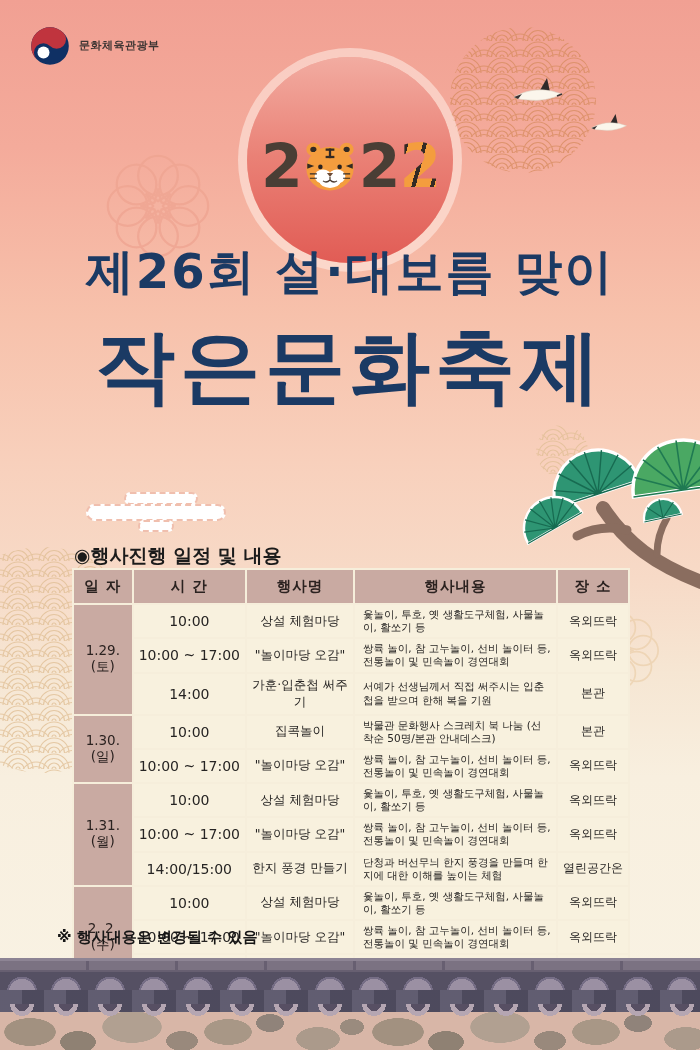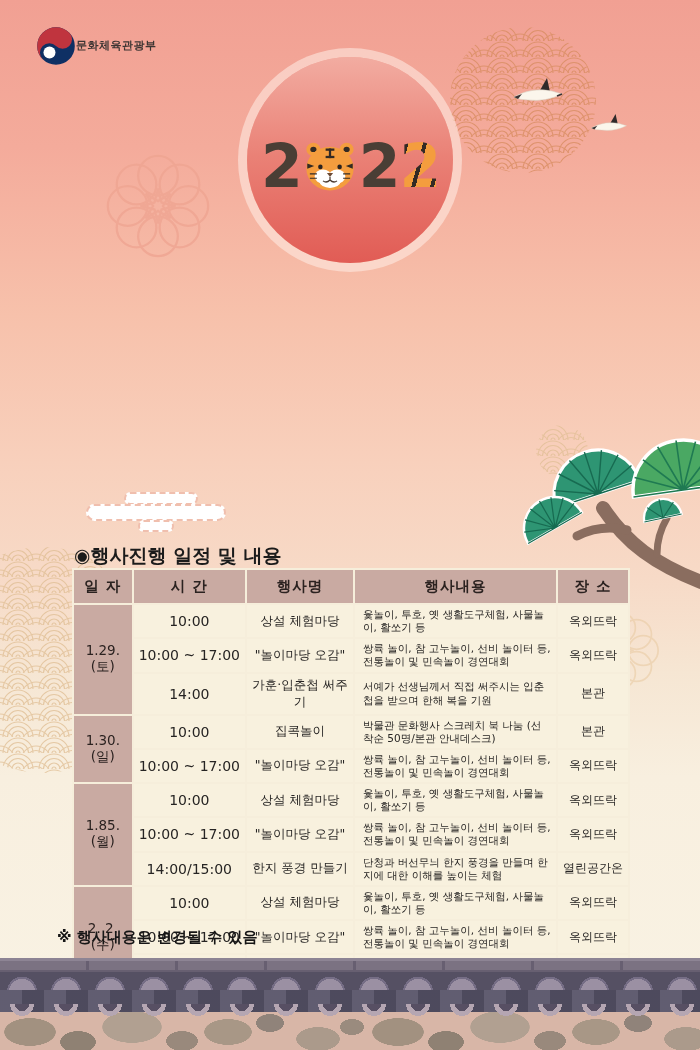--- a/index.html
+++ b/index.html
@@ -1,20 +1,20 @@
 <!DOCTYPE html>
 <html><head>
 <meta charset="utf-8">
 <style>
   * { margin:0; padding:0; box-sizing:border-box; }
   body { background:#777; font-family:"DejaVu Sans","Liberation Sans",sans-serif; }
   .poster{ position:relative; width:700px; height:1050px; margin:0 auto; overflow:hidden;
     background:linear-gradient(180deg,#f1a093 0%,#f4ab9b 14%,#f7c1ab 30%,#f8d0bc 44%,#f7dac7 55%,#f6e6d3 64%,#f8efdf 74%,#f9f3e4 100%);}
   
-  .logo{ position:absolute; left:36px; top:26px; display:flex; align-items:center; z-index:5;}
+  .logo{ position:absolute; left:30px; top:26px; display:flex; align-items:center; gap:9px; z-index:5;}
   .logo-text{ display:flex; flex-direction:column; line-height:1.15;}
   .logo-ministry{ font-size:11px; font-weight:bold; color:#3c3533; letter-spacing:.5px;}
   .logo-museum{ font-size:20px; font-weight:800; color:#201c1a; letter-spacing:1px;}
   
   .abs{ position:absolute; }
   .cloud{ left:86px; top:492px; width:140px; height:46px; z-index:3;}
   .cl-bar{ position:absolute; background:#fff; border:2px dashed #f0bfae; border-radius:9px;}
   .cl-1{ left:38px; top:0; width:74px; height:13px;}
   .cl-2{ left:0; top:12px; width:140px; height:17px;}
   .cl-3{ left:52px; top:28px; width:36px; height:12px;}
@@ -194,20 +194,22 @@
         <path d="M28.5,38 h7 l-3.5,4.5 Z" fill="#6b4a35"></path>
         <path d="M32,42.5 v3.5 M32,46 q-4,4 -8,1 M32,46 q4,4 8,1" stroke="#4a3a30" stroke-width="1.4" fill="none"></path>
         <path d="M9,39 h8 M9,44 h8 M47,39 h8 M47,44 h8" stroke="#332a24" stroke-width="1.2"></path>
       </svg>
       <span class="digit">2</span>
       <span class="digit digit-striped">2</span>
     </div>
   </div>
 
   <div class="abs title-block">
+    <div class="title-line1">제26회 설·대보름 맞이</div>
+    <div class="title-line2">작은문화축제</div>
   </div>
 
 
   <div class="abs cloud">
     <div class="cl-bar cl-1"></div>
     <div class="cl-bar cl-2"></div>
     <div class="cl-bar cl-3"></div>
   </div>
 
   <svg class="abs" width="195" height="190" viewBox="0 0 195 190" style="left:505px; top:412px; z-index:1;">
@@ -279,21 +281,21 @@
             <td class="c-desc">박물관 문화행사 스크레치 북 나눔 (선착순 50명/본관 안내데스크)</td>
             <td class="c-place">본관</td>
           </tr>
           <tr>
             <td class="c-time">10:00 ~ 17:00</td>
             <td class="c-name">"놀이마당 오감"</td>
             <td class="c-desc">쌍륙 놀이, 참 고누놀이, 선비 놀이터 등, 전통놀이 및 민속놀이 경연대회</td>
             <td class="c-place">옥외뜨락</td>
           </tr>
           <tr>
-            <td class="c-date" rowspan="3">1.85.(월)</td>
+            <td class="c-date" rowspan="3">1.31.(월)</td>
             <td class="c-time">10:00</td>
             <td class="c-name">상설 체험마당</td>
             <td class="c-desc">윷놀이, 투호, 옛 생활도구체험, 사물놀이, 활쏘기 등</td>
             <td class="c-place">옥외뜨락</td>
           </tr>
           <tr>
             <td class="c-time">10:00 ~ 17:00</td>
             <td class="c-name">"놀이마당 오감"</td>
             <td class="c-desc">쌍륙 놀이, 참 고누놀이, 선비 놀이터 등, 전통놀이 및 민속놀이 경연대회</td>
             <td class="c-place">옥외뜨락</td>

